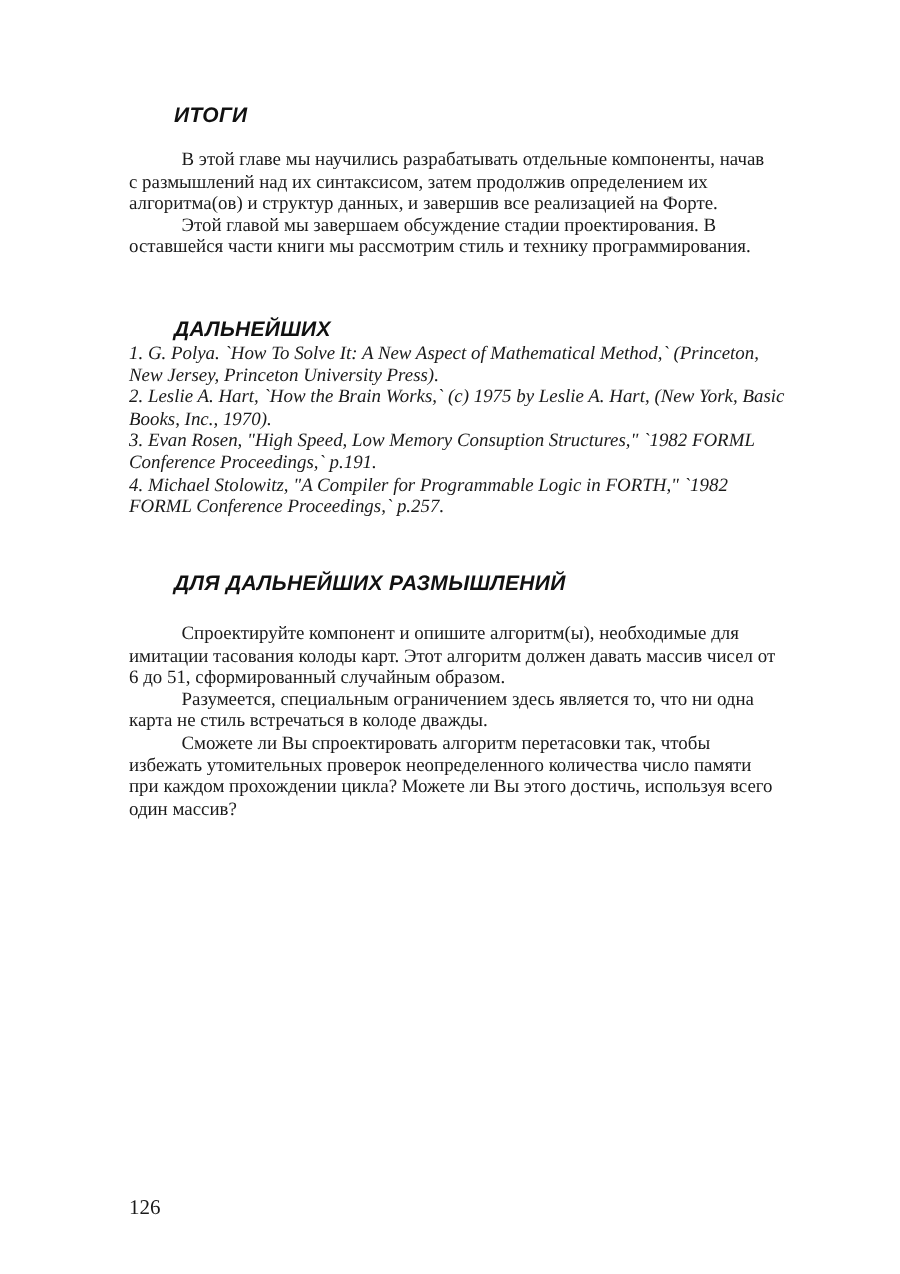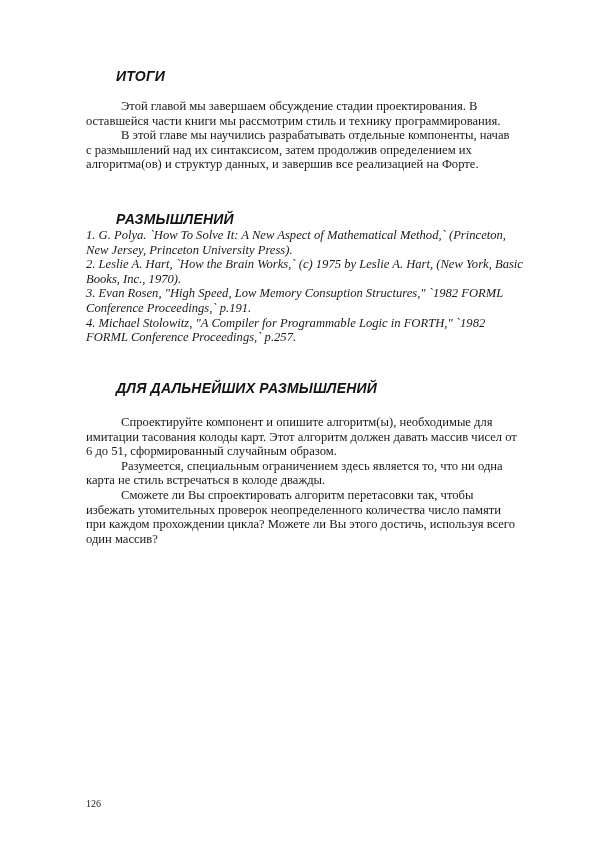--- a/index.html
+++ b/index.html
@@ -24,36 +24,36 @@
       line-height: 14.6px;
       color: #1a1a1a;
     }
     .text p { margin: 0; text-indent: 35px; }
     .refs p { margin: 0; text-indent: 0; }
     .pagenum {
       position: absolute;
       left: 86px;
       top: 798px;
       font-family: "Liberation Serif", serif;
-      font-size: 10px;
+      font-size: 14px;
       color: #1a1a1a;
     }
   </style>
 </head>
 <body>
 
 <div class="page">
 
   <h2 class="heading" style="left:116px; top:68px;">ИТОГИ</h2>
   <div class="text" style="top:99px;">
+    <p>В этой главе мы научились разрабатывать отдельные компоненты, начав с размышлений над их синтаксисом, затем продолжив определением их алгоритма(ов) и структур данных, и завершив все реализацией на Форте.</p>
     <p>Этой главой мы завершаем обсуждение стадии проектирования. В оставшейся части книги мы рассмотрим стиль и технику программирования.</p>
-    <p>В этой главе мы научились разрабатывать отдельные компоненты, начав с размышлений над их синтаксисом, затем продолжив определением их алгоритма(ов) и структур данных, и завершив все реализацией на Форте.</p>
   </div>
 
-  <h2 class="heading" style="left:116px; top:211px;">РАЗМЫШЛЕНИЙ</h2>
+  <h2 class="heading" style="left:116px; top:211px;">ДАЛЬНЕЙШИХ</h2>
   <div class="text refs" style="top:228px; width:440px;font-style:italic;">
     <p>1. G. Polya. `How To Solve It: A New Aspect of Mathematical Method,` (Princeton, New Jersey, Princeton University Press).</p>
     <p>2. Leslie A. Hart, `How the Brain Works,` (c) 1975 by Leslie A. Hart, (New York, Basic Books, Inc., 1970).</p>
     <p>3. Evan Rosen, "High Speed, Low Memory Consuption Structures," `1982 FORML Conference Proceedings,` p.191.</p>
     <p>4. Michael Stolowitz, "A Compiler for Programmable Logic in FORTH," `1982 FORML Conference Proceedings,` p.257.</p>
   </div>
 
   <h2 class="heading" style="left:116px; top:380px;">ДЛЯ ДАЛЬНЕЙШИХ РАЗМЫШЛЕНИЙ</h2>
   <div class="text" style="top:415px;">
     <p>Спроектируйте компонент и опишите алгоритм(ы), необходимые для имитации тасования колоды карт. Этот алгоритм должен давать массив чисел от 6 до 51, сформированный случайным образом.</p>

